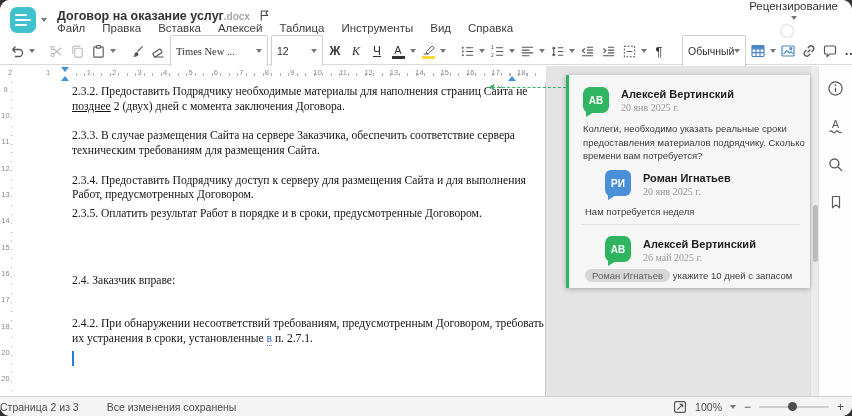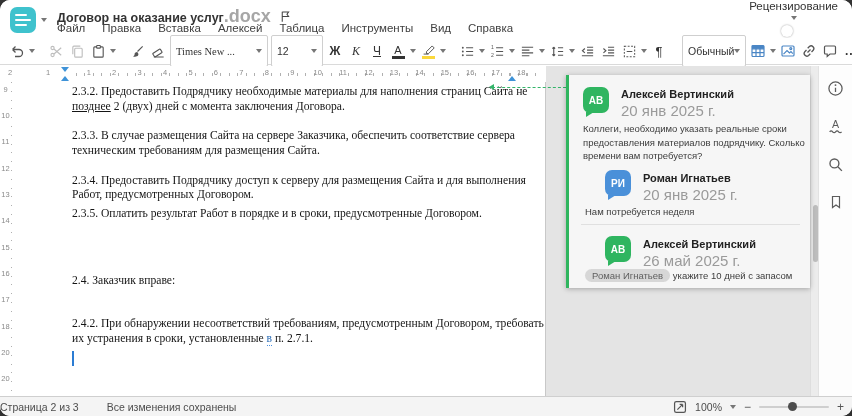--- a/index.html
+++ b/index.html
@@ -6,21 +6,21 @@
   #window{position:relative;width:852px;height:416px;background:#fff;border-radius:10px;overflow:hidden;margin:0 auto;box-shadow:0 2px 14px rgba(0,0,0,.5);}
   .abs{position:absolute;}
   svg{display:block;}
   
   #header{position:absolute;left:0;top:0;width:852px;height:38px;background:#fff;}
   #logo{position:absolute;left:10px;top:7px;width:26px;height:26px;border-radius:7px;background:#3fc2cd;display:flex;flex-direction:column;justify-content:center;align-items:flex-start;padding-left:5px;gap:3px;box-sizing:border-box;}
   #logo i{display:block;height:2.2px;background:#fff;border-radius:2px;}
   .caret{width:0;height:0;border-left:3.5px solid transparent;border-right:3.5px solid transparent;border-top:4px solid #767676;}
   #title-row{position:absolute;left:57px;top:6px;display:flex;align-items:center;gap:8px;}
   .doc-title{font-size:12.5px;font-weight:bold;color:#333;}
-  .doc-ext{font-size:18px;font-weight:bold;color:#a6a6a6;}
+  .doc-ext{font-size:10px;font-weight:bold;color:#a6a6a6;}
   #menu-row{position:absolute;left:57px;top:22px;display:flex;gap:17px;}
   .menu-item{font-size:11.5px;color:#404040;cursor:default;}
   #header-right{position:absolute;right:14px;top:0;height:38px;display:flex;align-items:center;gap:4px;flex-direction:column;}
   .review-label{font-size:11.5px;color:#333;}
   .toggle{width:28px;height:14px;border-radius:8px;background:#c9cdd1;position:relative;}
   .toggle .knob{position:absolute;left:1px;top:1px;width:12px;height:12px;border-radius:50%;background:#fff;box-shadow:0 0 2px rgba(0,0,0,.4);}
   .vsep{width:1px;height:18px;background:#dcdcdc;}
   .avatar-sm{width:24px;height:24px;border-radius:50%;background:#2fb560;color:#fff;font-size:9.5px;font-weight:bold;display:flex;align-items:center;justify-content:center;}
   
   #toolbar{position:absolute;left:0;top:38px;width:852px;height:27px;border-bottom:1px solid #dadada;display:flex;align-items:center;padding-left:8px;box-sizing:border-box;gap:3px;background:#fff;}
@@ -52,23 +52,23 @@
   .dl{position:absolute;left:58px;white-space:nowrap;font-family:"Liberation Serif",serif;font-size:11.6px;color:#151515;}
   .dl .ul{text-decoration:underline;}
   .dl .mark-b{border-bottom:1px dotted #4a90e2;color:#2b6cb5;}
   #cursor{position:absolute;left:58px;width:1.6px;height:15px;background:#2b7cd3;}
   #connector{position:absolute;left:492px;top:87px;width:74px;border-top:1.4px dashed #34b56a;}
   #connector:before{content:"";position:absolute;left:-3px;top:-4px;width:0;height:0;border-top:3.5px solid transparent;border-bottom:3.5px solid transparent;border-right:5px solid #34b56a;}
   
   #comment-card{position:absolute;left:566px;top:75px;width:244px;height:213px;background:#f6f6f6;border-left:3px solid #2fb55e;box-shadow:0 1px 5px rgba(0,0,0,.28);box-sizing:border-box;z-index:6;}
   .c-avatar{position:absolute;width:26px;height:26px;border-radius:7px;color:#fff;font-size:10px;font-weight:bold;display:flex;align-items:center;justify-content:center;}
   .c-avatar:after{content:"";position:absolute;left:3px;bottom:-4px;width:8px;height:5px;background:inherit;clip-path:polygon(0 0,100% 0,0 100%);}
-  .av-green{background:#2fb560;} .av-blue{background:#4a90d9;}
+  .av-green{background:#2fb560;} .av-blue{background:#4a90d9;border-radius:6px;}
   .c-name{position:absolute;font-size:11px;font-weight:bold;color:#222;white-space:nowrap;}
-  .c-date{position:absolute;font-size:15px;color:#9a9a9a;white-space:nowrap;}
+  .c-date{position:absolute;font-size:10px;color:#9a9a9a;white-space:nowrap;font-family:Liberation Serif, serif;}
   .c-body{position:absolute;font-size:9.5px;color:#3c3c3c;line-height:13.5px;}
   .c-div{position:absolute;left:12px;right:10px;height:1px;background:#e0e0e0;}
   .mention{display:inline-block;background:#d7d7d7;color:#5f5f5f;border-radius:8px;padding:1px 7px;font-size:9.5px;line-height:11px;}
   
   #scrollbar{position:absolute;left:810px;top:66px;width:8px;height:330px;background:#ececec;border-left:1px solid #dedede;box-sizing:border-box;}
   #scroll-thumb{position:absolute;left:1.5px;top:139px;width:5px;height:57px;background:#bdbdbd;border-radius:3px;}
   #sidebar{position:absolute;left:818px;top:66px;width:34px;height:330px;background:#fdfdfd;border-left:1px solid #e2e2e2;box-sizing:border-box;display:flex;flex-direction:column;align-items:center;padding-top:14px;gap:21px;}
   
   #statusbar{position:absolute;left:0;top:396px;width:852px;height:20px;background:#f4f4f4;border-top:1px solid #cfcfcf;box-sizing:border-box;display:flex;align-items:center;}
   .sb-text{font-size:10.5px;color:#4d4d4d;white-space:nowrap;}

